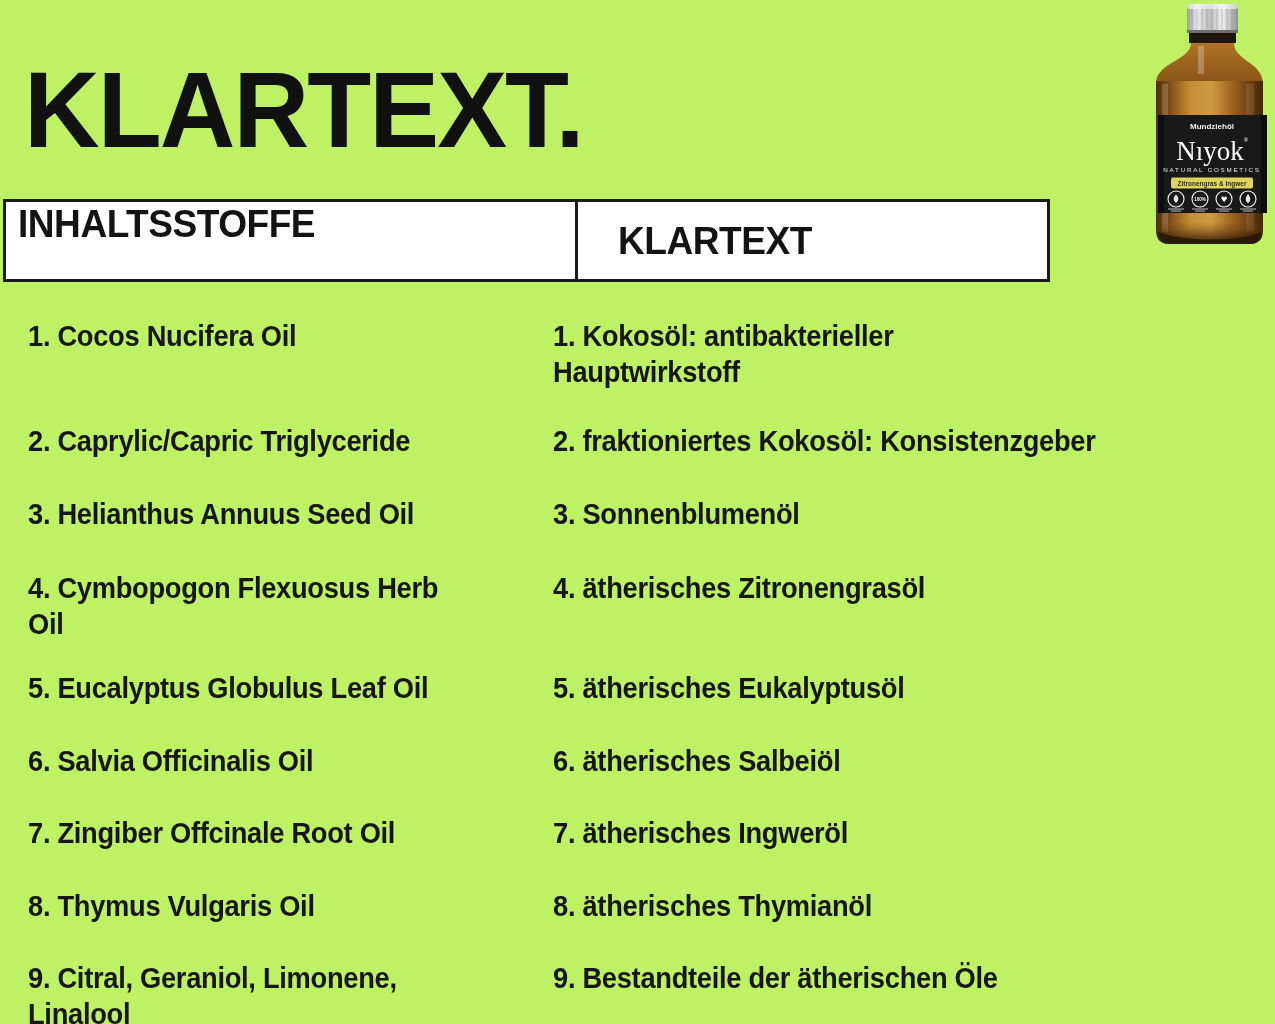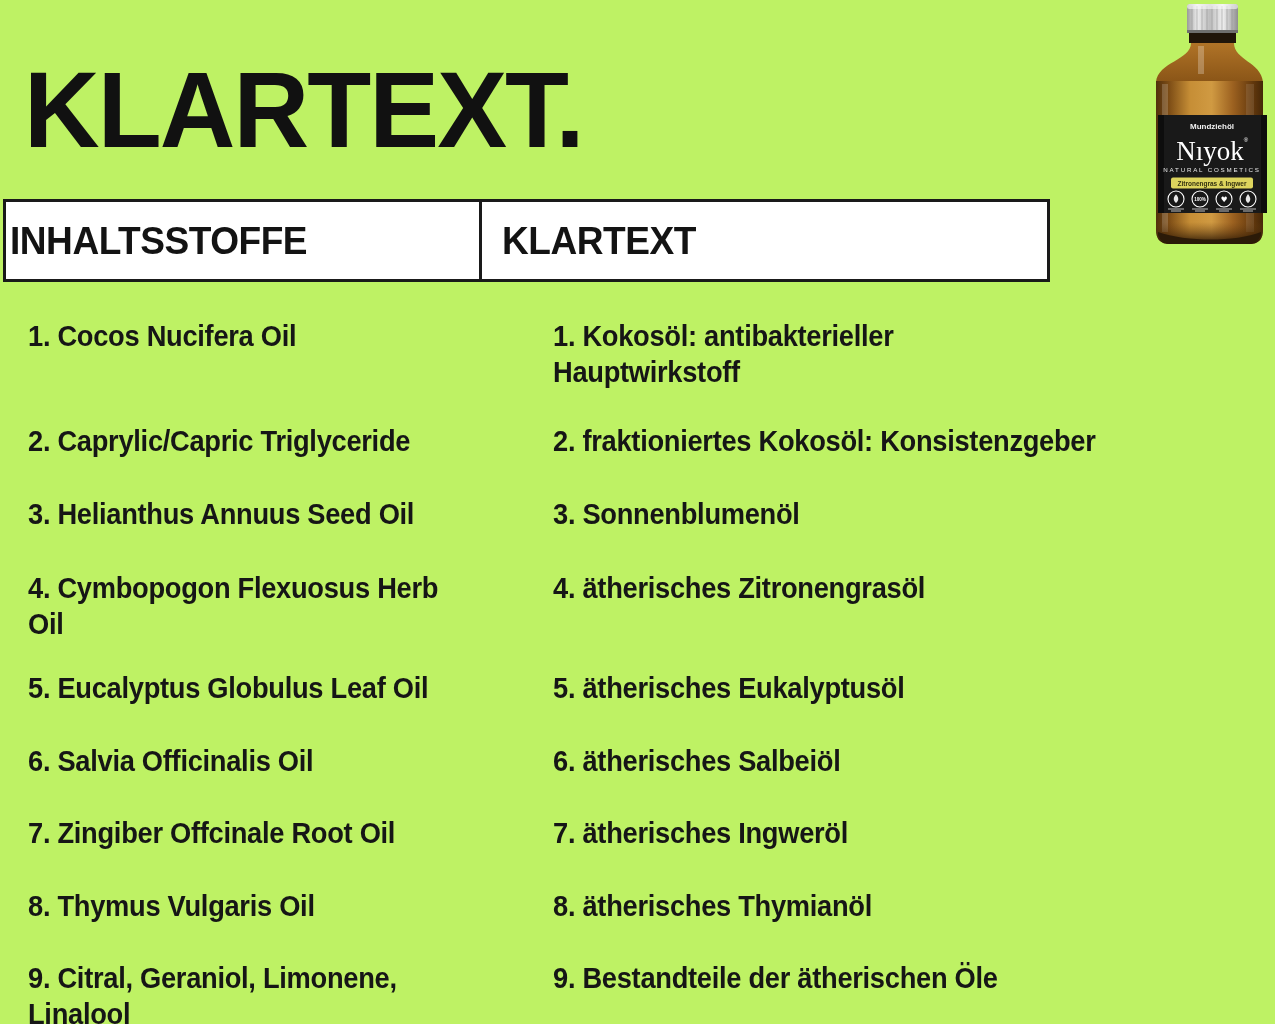--- a/index.html
+++ b/index.html
@@ -26,30 +26,30 @@
   .hdr{
     position:absolute;
     left:3px;top:199px;
     width:1047px;height:83px;
     border:3px solid #1a1a1a;
     box-sizing:border-box;
     display:flex;
     background:#fff;
   }
   .hdr-cell-left{
-    width:476px;
+    width:572px;
     border-right:3px solid #1a1a1a;
     box-sizing:border-box;
-    display:flex;align-items:center;
-    padding-left:4px;
+    display:flex;
+    padding-left:12px;
   }
   .hdr-cell-right{
     flex:1;
     display:flex;align-items:center;
-    padding-left:20px;
+    padding-left:40px;
   }
   .hdr-text{
     font-size:39px;
     font-weight:bold;
     letter-spacing:-0.5px;
     color:#131313;
     transform:scaleX(0.95);
     transform-origin:left center;
     white-space:nowrap;
   }

